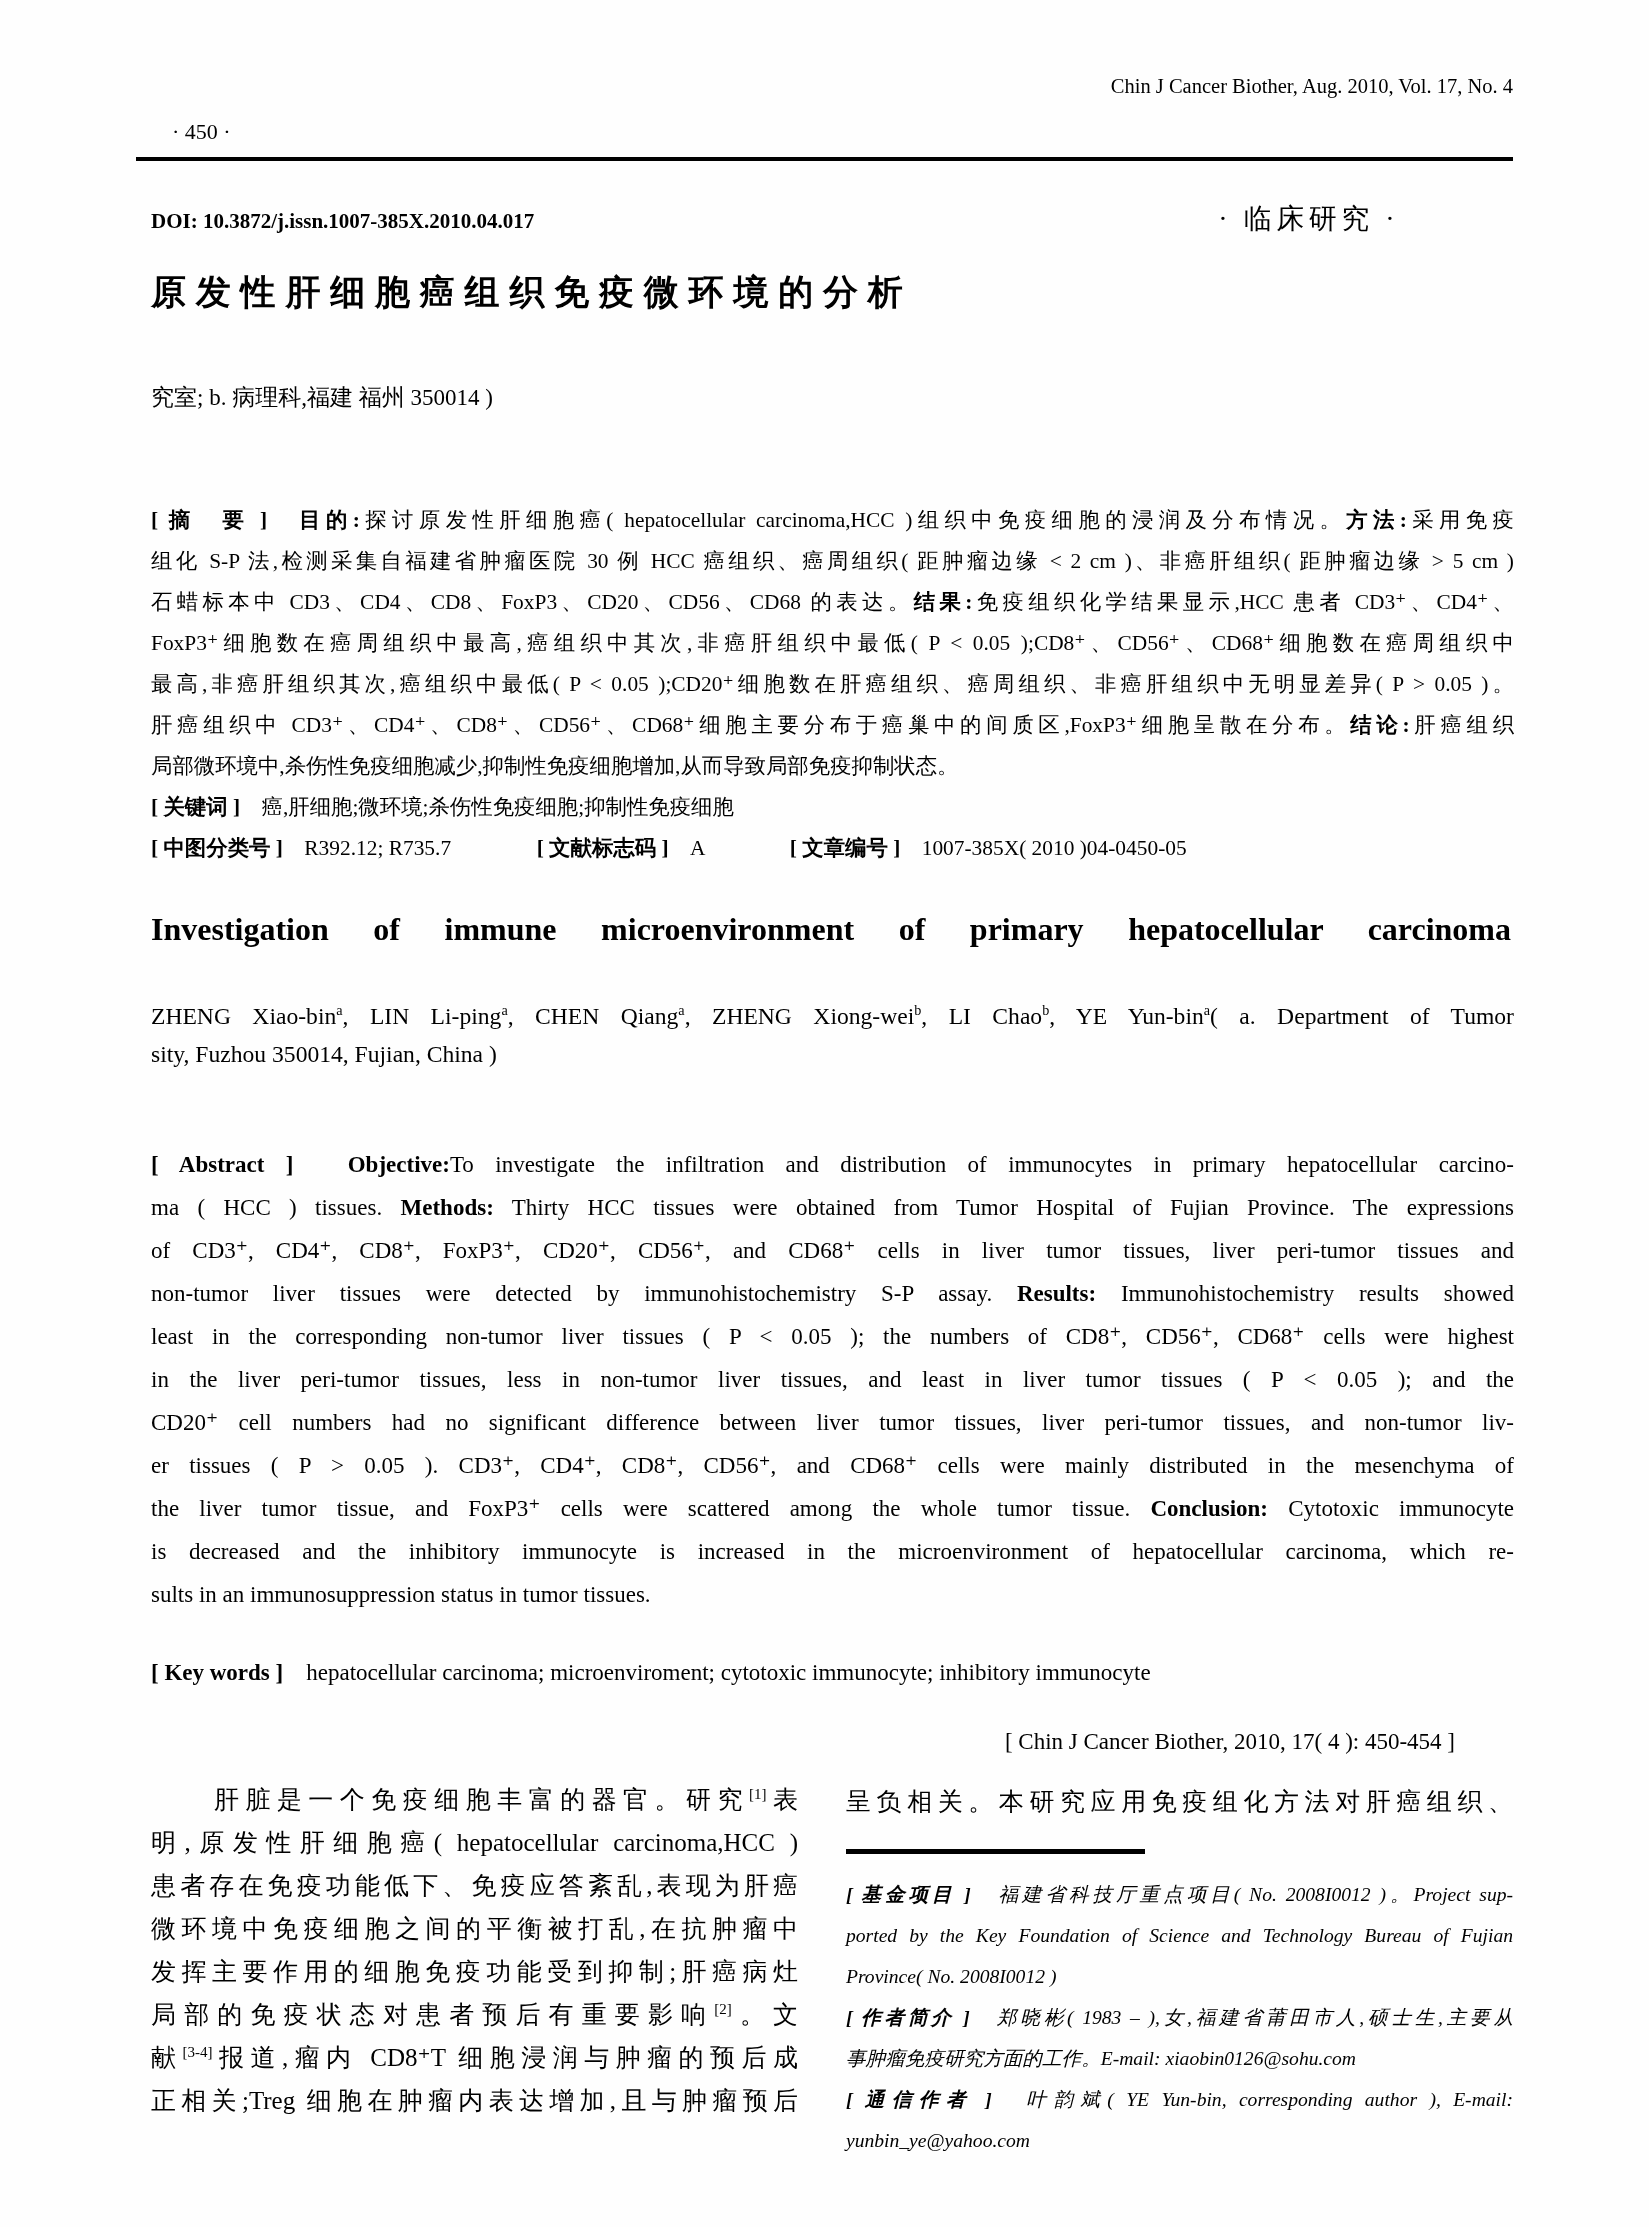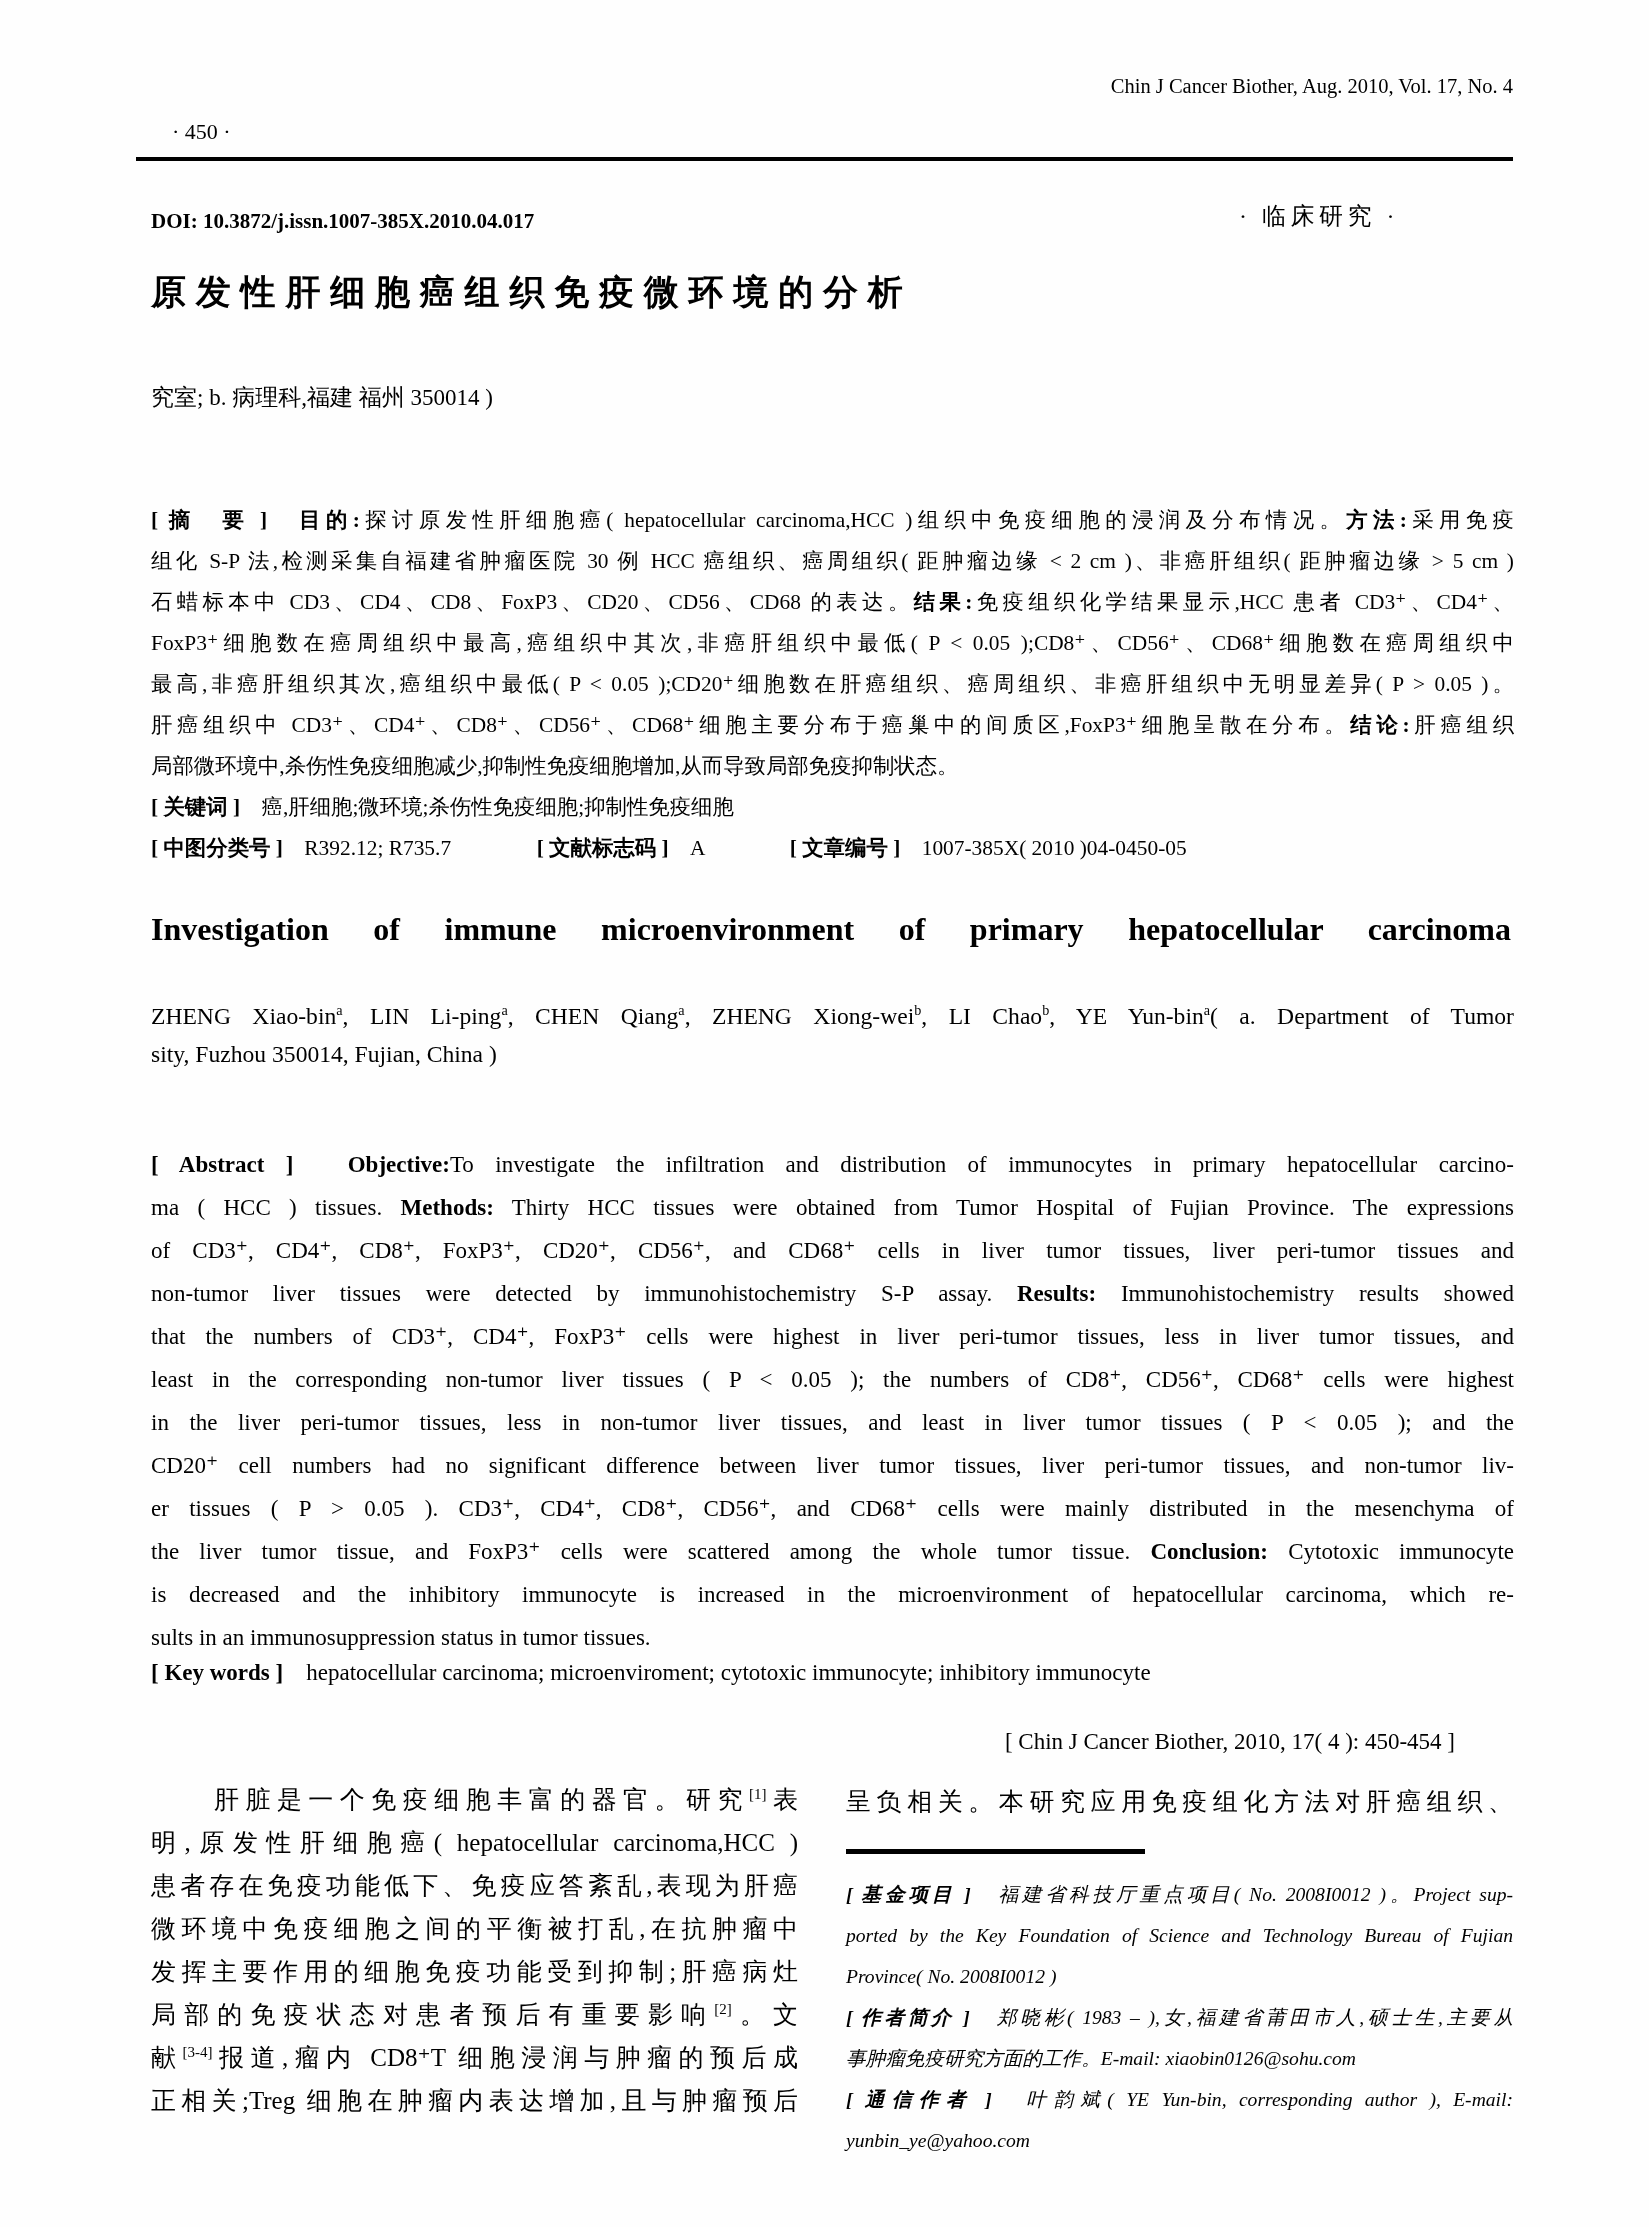--- a/index.html
+++ b/index.html
@@ -28,21 +28,21 @@
   .rule1 {
     position:absolute; top:157px; left:136px;
     width:1377px; height:4px; background:#000;
   }
   .doi {
     position:absolute; top:209px; left:151px;
     font-size:21px; font-weight:700; white-space:nowrap;
   }
   .colmark {
     position:absolute; top:200px; right:251px;
-    font-size:24px; letter-spacing:4.5px; white-space:nowrap;
+    font-size:28px; letter-spacing:4.5px; white-space:nowrap;
   }
   .cntitle {
     position:absolute; top:269px; left:151px; margin:0;
     font-size:35px; font-weight:700; letter-spacing:9.8px;
     font-family:"Liberation Sans","DejaVu Sans",sans-serif;
     white-space:nowrap;
   }
   .authors-cn {
     position:absolute; top:376px; left:151px; width:1363px;
     font-size:23px; line-height:43px;
@@ -128,21 +128,20 @@
   <div class="authors-en">
     <div class="ln just"><span>ZHENG Xiao-bin</span><sup>a</sup><span>, LIN Li-ping</span><sup>a</sup><span>, CHEN Qiang</span><sup>a</sup><span>, ZHENG Xiong-wei</span><sup>b</sup><span>, LI Chao</span><sup>b</sup><span>, YE Yun-bin</span><sup>a</sup><span>( a. Department of Tumor</span></div>
     <div class="ln"><span>sity, Fuzhou 350014, Fujian, China )</span></div>
   </div>
 
   <div class="abs-en">
     <div class="ln just"><span class="b">[ Abstract ]　</span><span class="b">Objective:</span><span>To investigate the infiltration and distribution of immunocytes in primary hepatocellular carcino-</span></div>
     <div class="ln just"><span>ma ( HCC ) tissues. </span><span class="b">Methods:</span><span> Thirty HCC tissues were obtained from Tumor Hospital of Fujian Province.  The expressions</span></div>
     <div class="ln just"><span>of CD3⁺, CD4⁺, CD8⁺, FoxP3⁺, CD20⁺, CD56⁺, and CD68⁺ cells in liver tumor tissues, liver peri-tumor tissues and</span></div>
     <div class="ln just"><span>non-tumor liver tissues were detected by immunohistochemistry S-P assay. </span><span class="b">Results:</span><span> Immunohistochemistry results showed</span></div>
-    <div class="ln just"><span>that the numbers of CD3⁺, CD4⁺, FoxP3⁺ cells were highest in liver peri-tumor tissues, less in liver tumor tissues, and</span></div>
     <div class="ln just"><span>least in the corresponding non-tumor liver tissues ( P &lt; 0.05 ); the numbers of CD8⁺, CD56⁺, CD68⁺ cells were highest</span></div>
     <div class="ln just"><span>in the liver peri-tumor tissues, less in non-tumor liver tissues, and least in liver tumor tissues ( P &lt; 0.05 ); and the</span></div>
     <div class="ln just"><span>CD20⁺ cell numbers had no significant difference between liver tumor tissues, liver peri-tumor tissues, and non-tumor liv-</span></div>
     <div class="ln just"><span>er tissues ( P &gt; 0.05 ). CD3⁺, CD4⁺, CD8⁺, CD56⁺, and CD68⁺ cells were mainly distributed in the mesenchyma of</span></div>
     <div class="ln just"><span>the liver tumor tissue, and FoxP3⁺ cells were scattered among the whole tumor tissue. </span><span class="b">Conclusion:</span><span> Cytotoxic immunocyte</span></div>
     <div class="ln just"><span>is decreased and the inhibitory immunocyte is increased in the microenvironment of hepatocellular carcinoma, which re-</span></div>
     <div class="ln"><span>sults in an immunosuppression status in tumor tissues.</span></div>
   </div>
 
   <div class="kw"><span class="b">[ Key words ]　</span><span>hepatocellular carcinoma; microenviroment; cytotoxic immunocyte; inhibitory immunocyte</span></div>

